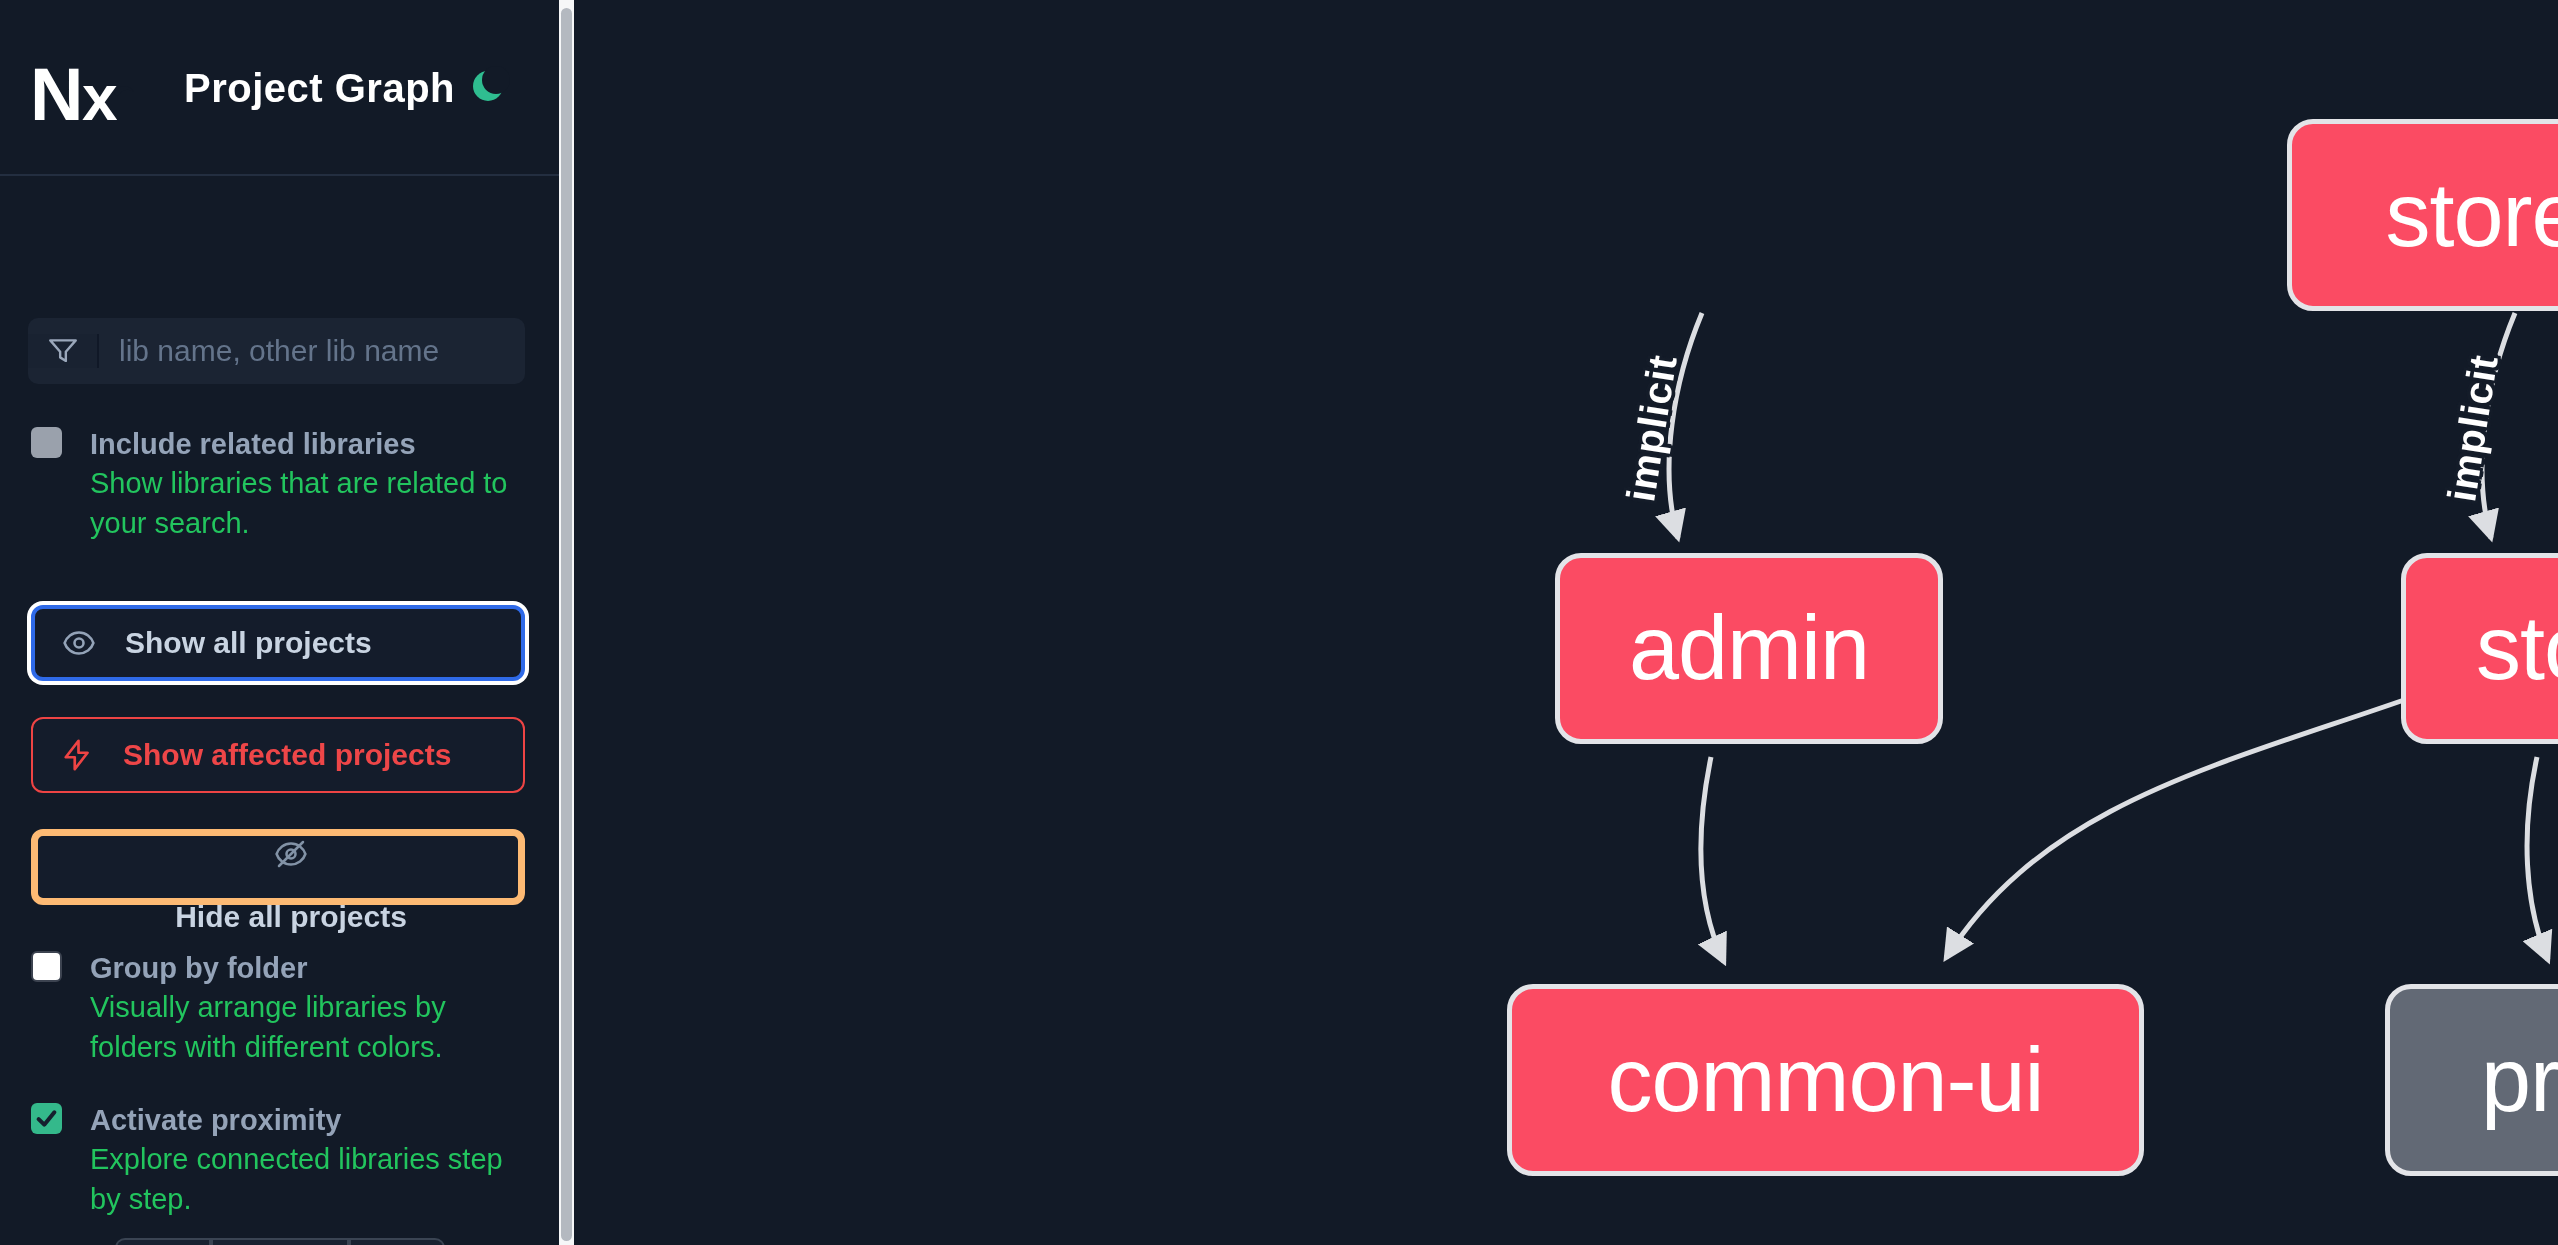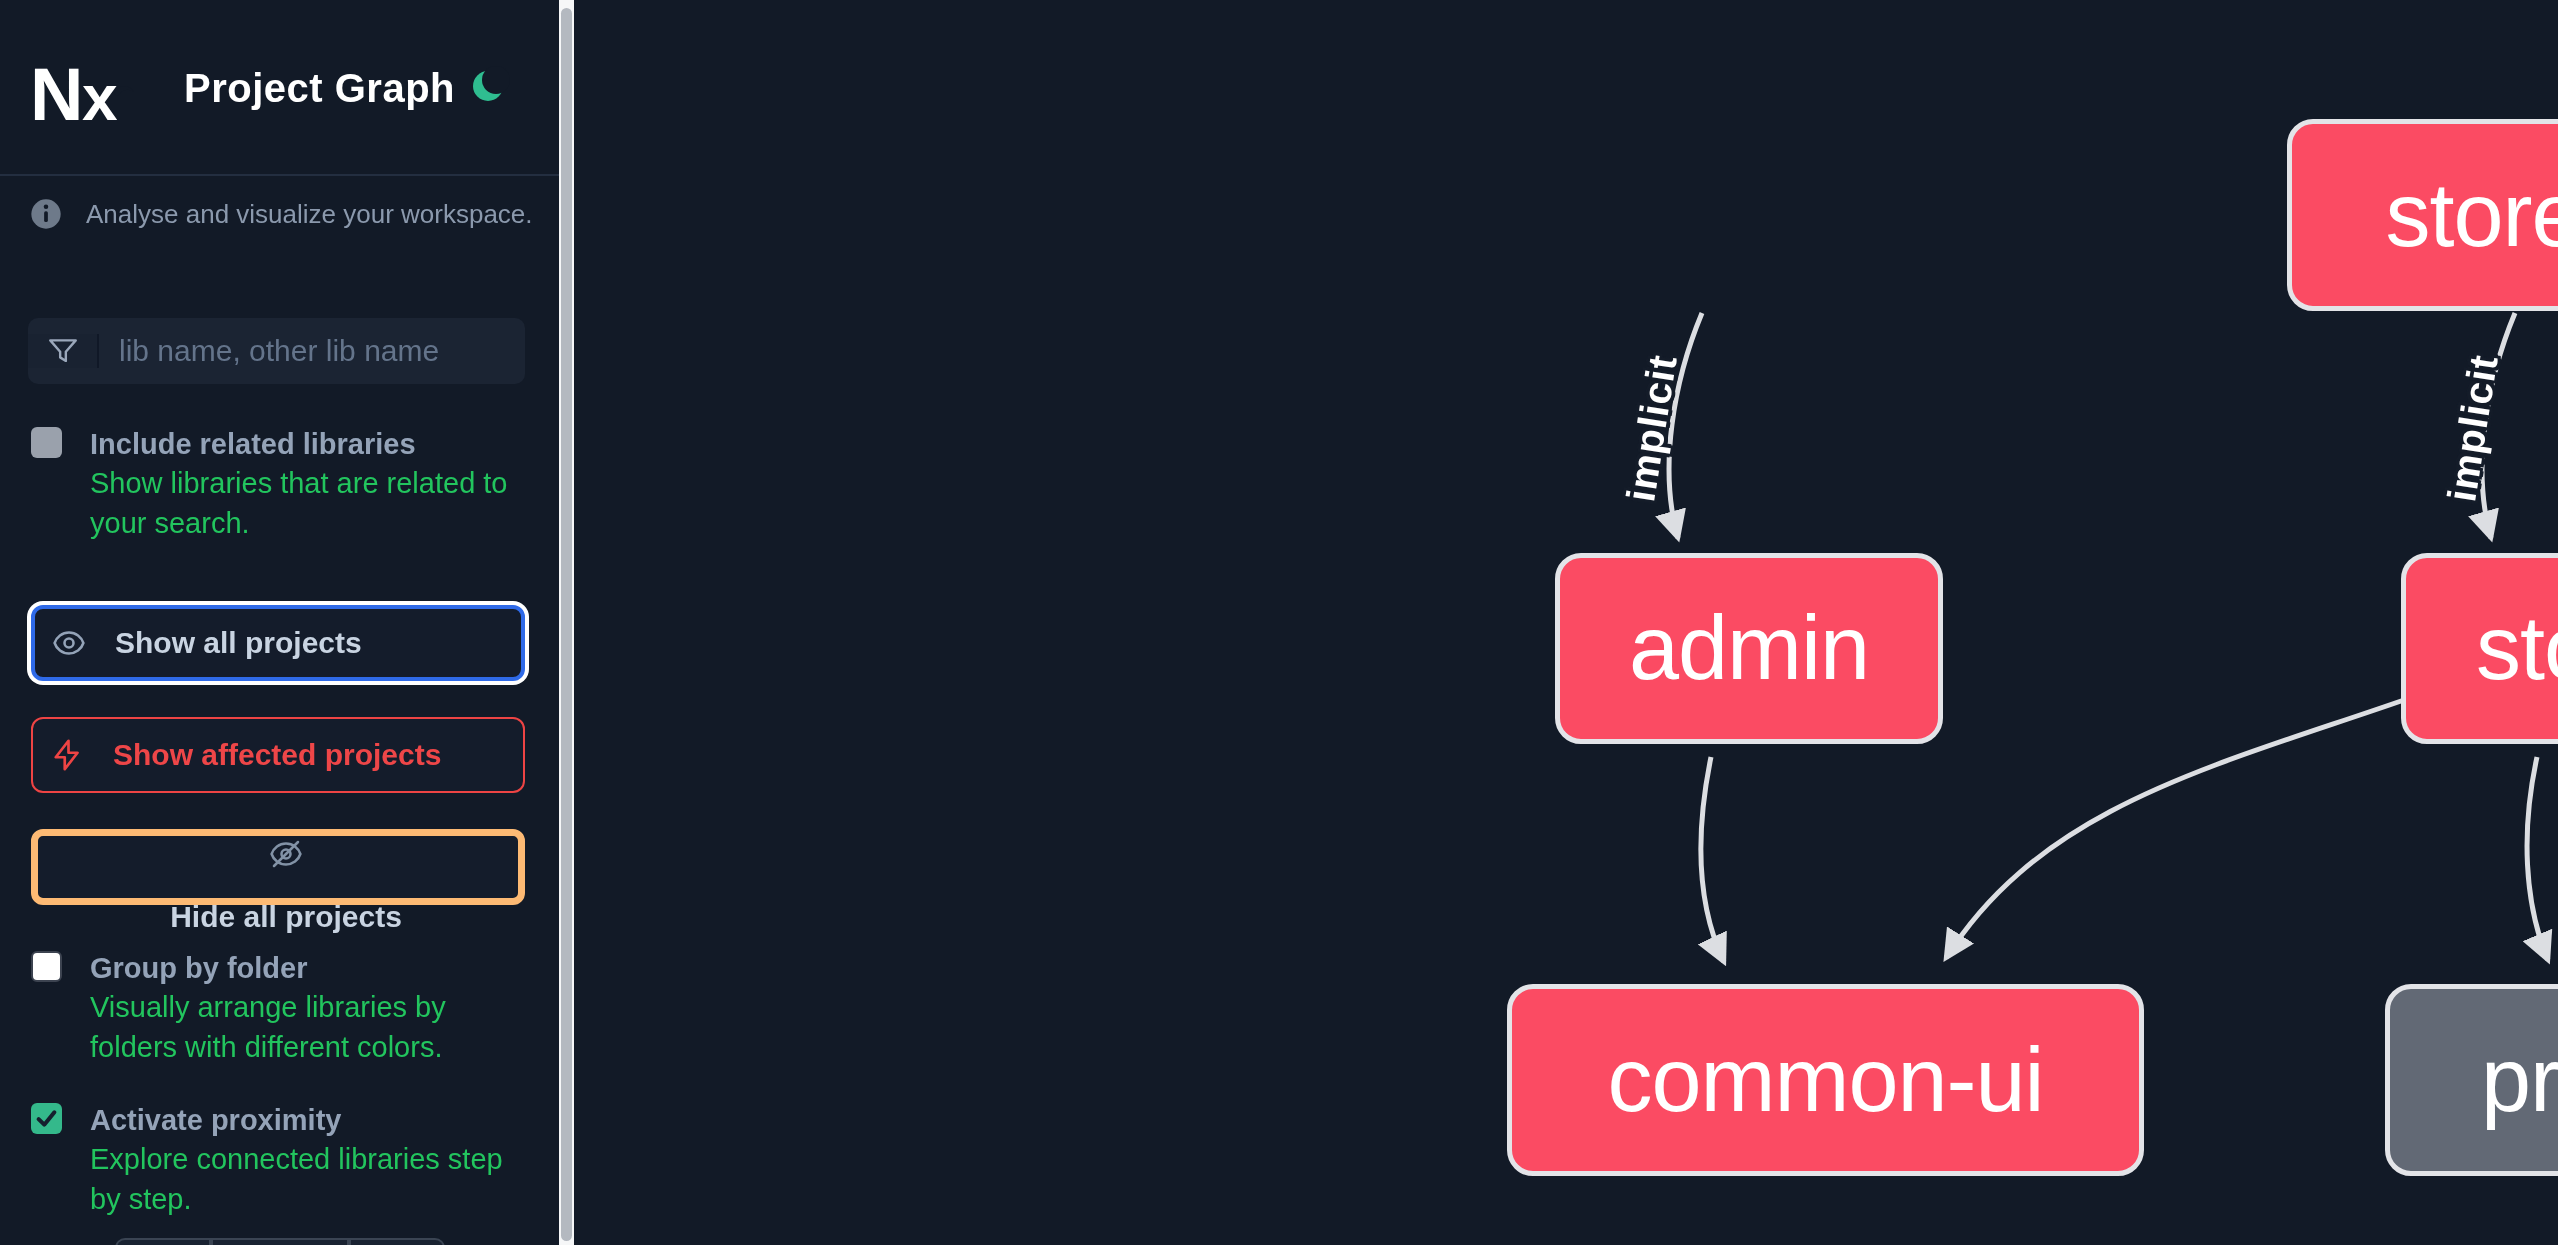--- a/index.html
+++ b/index.html
@@ -31,21 +31,21 @@
   .box.disabled { background:#9aa1ac; }
   .box.unchecked { background:#ffffff; border:2px solid #3c4350; }
   .box.checked { background:#34b98b; }
   .check-label { position:absolute; left:59px; top:1px; font-size:29px; font-weight:bold; color:#94a3b8; white-space:nowrap; }
   .check-desc { position:absolute; left:59px; top:36px; width:445px; font-size:29px; line-height:40px; color:#22c55e; }
 
   .row-related { top:427px; }
   .row-group   { top:951px; }
   .row-prox    { top:1103px; }
 
-  .sb-btn { position:absolute; left:31px; width:494px; height:76px; border-radius:12px; background:#141c2b; display:flex; align-items:center; gap:28px; padding-left:16px; cursor:pointer; }
+  .sb-btn { position:absolute; left:31px; width:494px; height:76px; border-radius:12px; background:#141c2b; display:flex; align-items:center; gap:28px; padding-left:26px; cursor:pointer; }
   .sb-btn .lbl { font-size:30px; font-weight:bold; color:#c9d4e2; white-space:nowrap; }
   .btn-show-all { top:605px; border:4px solid #2f6ae8; box-shadow:0 0 0 4px #ffffff; }
   .btn-affected { top:717px; border:2px solid #ee4444; }
   .btn-affected .lbl { color:#ee4648; }
   .btn-hide { top:829px; border:7px solid #fdba74;flex-direction:column; }
   .sb-btn svg { flex:0 0 auto; }
 
   .segmented { position:absolute; left:115px; top:1238px; width:330px; height:20px; display:flex; }
   .segmented .seg { height:20px; background:#192231; border:2px solid #3a4453; border-bottom:none; }
   .seg1 { width:96px; border-radius:10px 0 0 0; }
@@ -116,28 +116,20 @@
     </svg>
     <div class="app-title">Project Graph</div>
     <div class="moon-btn">
       <svg width="40" height="40" viewBox="0 0 40 40">
         <circle cx="18" cy="20" r="15" fill="#2fbd90"></circle>
         <circle cx="26" cy="14" r="14" fill="#121a27"></circle>
       </svg>
     </div>
   </div>
 
-  <div class="info-row">
-    <svg class="info-icon" viewBox="0 0 24 24">
-      <circle cx="12" cy="12" r="11" fill="#6e7a8a"></circle>
-      <rect x="10.6" y="10" width="2.8" height="8" rx="1.2" fill="#121a27"></rect>
-      <circle cx="12" cy="6.6" r="1.7" fill="#121a27"></circle>
-    </svg>
-    <span class="sb-subtitle">Analyse and visualize your workspace.</span>
-  </div>
 
   <div class="search-box">
     <div class="search-icon-cell">
       <svg width="34" height="34" viewBox="0 0 24 24" fill="none" stroke="#9aa7ba" stroke-width="1.7" stroke-linecap="round" stroke-linejoin="round">
         <path d="M3 4.5h18l-7 8v6.5l-4-2.5v-4z"></path>
       </svg>
     </div>
     <input class="search-input" type="text" placeholder="lib name, other lib name" style="">
   </div>
 

